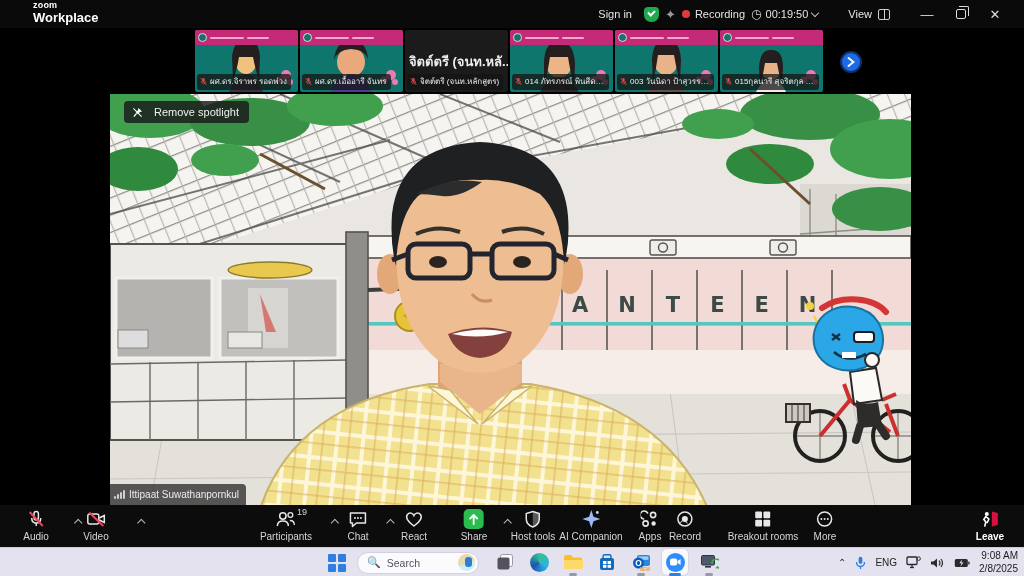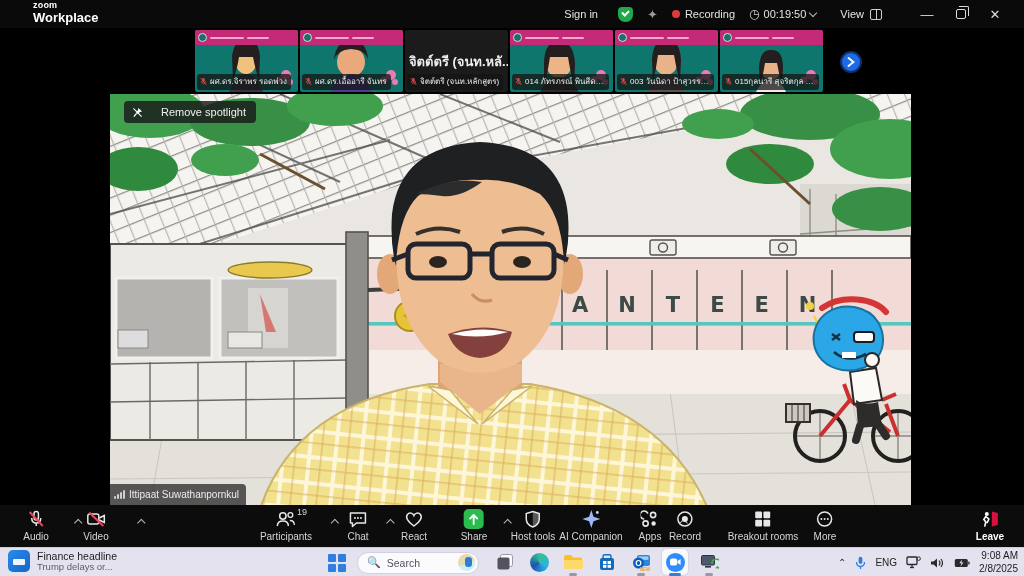--- a/index.html
+++ b/index.html
@@ -5,31 +5,31 @@
   * { margin:0; padding:0; box-sizing:border-box; }
   html,body { background:#000; }
   body { font-family:"Liberation Sans","DejaVu Sans",sans-serif; }
   #screen { position:relative; width:1024px; height:576px; overflow:hidden; background:#000; }
 
   
   .titlebar { position:absolute; left:0; top:0; width:1024px; height:28px; background:#0a0a0a; color:#e8e8e8; }
   .brand { position:absolute; left:33px; top:1px; color:#fff; line-height:1; }
   .brand .b1 { font-size:9px; font-weight:bold; letter-spacing:.2px; }
   .brand .b2 { font-size:13px; font-weight:bold; margin-top:1px; }
-  .tb-right { position:absolute; right:0; top:0; height:28px; display:flex; align-items:center; gap:14px; padding-right:12px; font-size:11px; color:#e4e4e4; }
+  .tb-right { position:absolute; right:0; top:0; height:28px; display:flex; align-items:center; gap:6px; padding-right:12px; font-size:11px; color:#e4e4e4; }
   .signin { margin-right:6px; cursor:pointer; }
   .shield { width:15px; height:15px; background:#1ea94c; border-radius:4px 4px 7px 7px; position:relative; }
   .shield:after { content:""; position:absolute; left:4px; top:3px; width:5px; height:3px; border-left:2px solid #fff; border-bottom:2px solid #fff; transform:rotate(-45deg); }
   .sparkle-sm { color:#9a9a9a; font-size:13px; }
   .recgrp { display:flex; align-items:center; gap:5px; }
   .recdot { width:8px; height:8px; border-radius:50%; }
   .timergrp { display:flex; align-items:center; gap:4px; }
   .clock-glyph { font-size:12px; color:#cfcfcf; }
   .chev-d { width:6px; height:6px; border-right:1.4px solid #bbb; border-bottom:1.4px solid #bbb; transform:rotate(45deg); margin-top:-3px; }
-  .viewgrp { display:flex; align-items:center; gap:6px; margin-left:10px; }
+  .viewgrp { display:flex; align-items:center; gap:6px; margin-left:24px; }
   .grid-ic { display:inline-block; width:12px; height:11px; border:1.3px solid #cfcfcf; border-radius:2px; position:relative; }
   .grid-ic:after { content:""; position:absolute; left:4.5px; top:0; bottom:0; border-left:1.3px solid #cfcfcf; }
   .winctl { display:flex; align-items:center; gap:0; margin-left:14px; }
   .winbtn { width:34px; height:28px; display:flex; align-items:center; justify-content:center; color:#dcdcdc; font-size:13px; cursor:pointer; }
   .restore-ic { width:10px; height:10px; border:1.2px solid #dcdcdc; border-radius:2px; position:relative; }
   .restore-ic:before { content:""; position:absolute; left:2px; top:-4px; width:9px; height:9px; border-top:1.2px solid #dcdcdc; border-right:1.2px solid #dcdcdc; border-radius:0 2px 0 0; }
 
   
   .filmstrip { position:absolute; left:0; top:28px; width:1024px; height:66px; background:#000; }
   .thumb { position:absolute; top:2px; width:103px; height:62px; border-radius:2px; overflow:hidden; cursor:pointer; }
@@ -42,21 +42,21 @@
   .name-tag { position:absolute; left:2px; bottom:2px; max-width:97px; background:rgba(20,20,20,.75); border-radius:3px; padding:1px 4px 2px 3px; display:flex; align-items:center; gap:3px; }
   .name-tag .txt { color:#f0f0f0; font-size:8px; white-space:nowrap; overflow:hidden; text-overflow:ellipsis; }
   .mic-off { width:7px; height:9px; flex:0 0 auto; }
   .big-name { color:#efefef; font-size:13px; font-weight:bold; padding:0 4px; white-space:nowrap; overflow:hidden; }
   .strip-next { position:absolute; left:840px; top:23px; width:22px; height:22px; border-radius:50%; background:#1e6be6; border:2px solid #11306b; color:#fff; display:flex; align-items:center; justify-content:center; cursor:pointer; }
   .strip-next svg { display:block; }
 
   
   .stage { position:absolute; left:0; top:94px; width:1024px; height:411px; background:#000; }
   .video { position:absolute; left:110px; top:0; width:801px; height:411px; background:#eae6e1; overflow:hidden; }
-  .spot-pill { position:absolute; left:14px; top:7px; background:rgba(25,25,25,.82); border-radius:4px; height:22px; display:flex; align-items:center; gap:18px; padding:0 10px 0 8px; color:#f0f0f0; font-size:11px; cursor:pointer; }
+  .spot-pill { position:absolute; left:14px; top:7px; background:rgba(25,25,25,.82); border-radius:4px; height:22px; display:flex; align-items:center; gap:11px; padding:0 10px 0 8px; color:#f0f0f0; font-size:11px; cursor:pointer; }
   .speaker-tag { position:absolute; left:0; bottom:0; background:rgba(30,30,30,.72); border-radius:0 4px 0 0; height:21px; display:flex; align-items:center; gap:4px; padding:0 7px 0 4px; color:#ececec; font-size:10px; }
   .bars { display:flex; align-items:flex-end; gap:1px; height:9px; }
   .bars i { width:2px; background:#cfcfcf; border-radius:1px; }
 
   
   .toolbar { position:absolute; left:0; top:505px; width:1024px; height:42px; background:#0c0c0c; }
   .tb-btn { position:absolute; top:4px; transform:translateX(-50%); display:flex; flex-direction:column; align-items:center; gap:2px; color:#d6d6d6; font-size:10px; cursor:pointer; white-space:nowrap; }
   .tb-btn .ic { height:20px; display:flex; align-items:center; justify-content:center; position:relative;text-align:center; }
   .chev-u { position:absolute; width:6px; height:6px; border-left:1.5px solid #b9b9b9; border-top:1.5px solid #b9b9b9; transform:rotate(45deg); top:11px; cursor:pointer; }
   .pcount { position:absolute; font-size:9px; color:#d6d6d6; top:-2px; left:22px; }
@@ -636,27 +636,20 @@
             <circle cx="7" cy="4" r="2" fill="#fff"></circle>
             <path d="M6 6.5 L9 9 L7.5 12.5 M6 6.5 L4 9.5 L6 12 L5 16" stroke="#fff" stroke-width="1.6" fill="none" stroke-linecap="round"></path>
           </svg>
       </span>
       <span class="leave-label">Leave</span>
     </div>
   </div>
 
   <div class="taskbar">
 
-    <div class="widget">
-      <span class="widget-ic"></span>
-      <span>
-        <div class="t1">Finance headline</div>
-        <div class="t2">Trump delays or...</div>
-      </span>
-    </div>
 
     <div class="start">
         <i></i>
         <i></i>
         <i></i>
         <i></i>
       </div>
 
     <div class="searchbox">
       <span class="mag">🔍</span>

